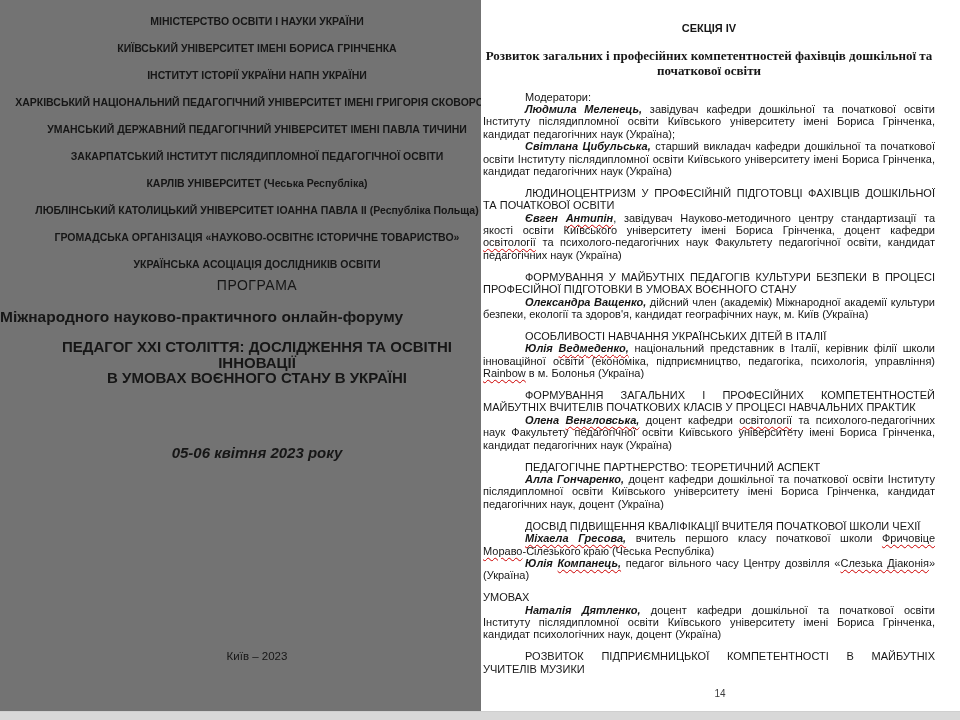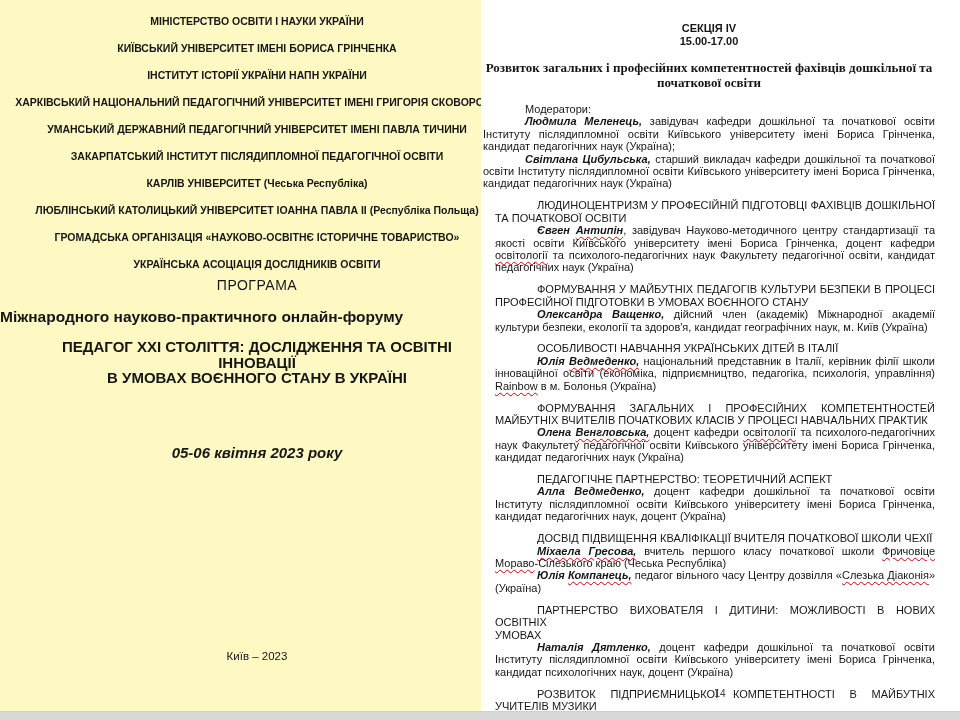--- a/index.html
+++ b/index.html
@@ -3,36 +3,36 @@
 <meta charset="utf-8">
 <style>
   html,body{margin:0;padding:0;}
   body{
     width:960px;height:720px;position:relative;overflow:hidden;
     background:#ffffff;color:#161616;
     font-family:"Liberation Sans",sans-serif;
     -webkit-font-smoothing:antialiased;
   }
   
-  .page-left-clip{position:absolute;left:0;top:0;width:481px;height:712px;overflow:hidden;background:#fef9c3;}
+  .page-left-clip{position:absolute;left:0;top:0;width:481px;height:712px;overflow:hidden;background:#737373;}
   .page-left{position:relative;width:514px;height:712px;}
   .orgs{position:absolute;top:8px;left:0;width:100%;}
   .org-line{height:27px;line-height:27px;text-align:center;font-weight:bold;font-size:10.5px;white-space:nowrap;}
   .program{position:absolute;top:277px;left:0;width:100%;text-align:center;font-size:14px;letter-spacing:.5px;}
   .forum{position:absolute;top:308px;left:0;width:100%;text-align:left;font-weight:bold;font-size:15.5px;}
   .doc-title{position:absolute;top:339px;left:0;width:100%;text-align:center;font-weight:bold;font-size:15px;line-height:15.5px;}
   .date-line{position:absolute;top:412px;left:0;width:100%;text-align:center;font-weight:bold;font-style:italic;font-size:15px;margin-top:32px;}
   .imprint{position:absolute;top:650px;left:0;width:100%;text-align:center;font-size:11.5px;}
   
   .page-right{position:absolute;left:483px;top:0;width:452px;height:712px;padding-top:22px;box-sizing:border-box;font-size:11px;}
   .sec-label,.sec-time{text-align:center;font-weight:bold;font-size:11px;line-height:12.5px;}
   .sec-title{margin-top:13px;font-family:"Liberation Serif",serif;font-weight:bold;font-size:13px;line-height:15px;text-align:center;}
   .para{margin:0;text-align:justify;text-indent:42px;line-height:12.4px;}
   .mod-label{margin-top:13px;}
-  .talk{margin-top:9.5px;margin-left:12px;}
+  .talk{margin-top:9.5px;}
   .tline{line-height:12.4px;text-align:left;}
   .tline.first{text-indent:42px;}
   .tline.stretch{text-align:justify;text-align-last:justify;}
   .name{font-weight:bold;font-style:italic;}
   .sp{text-decoration-line:underline;text-decoration-style:wavy;text-decoration-color:#cc0000;text-decoration-thickness:1px;text-underline-offset:2px;}
   .pageno{position:absolute;bottom:13px;left:0;width:100%;box-sizing:border-box;padding-left:22px;text-align:center;font-size:10px;color:#3c3c3c;}
   
   .desk{position:absolute;left:0;bottom:0;width:100%;height:8px;background:#d8d8d8;border-top:1px solid #cfcfcf;}
 </style>
 </head>
@@ -61,21 +61,20 @@
         <div>ІННОВАЦІЇ</div>
         <div>В УМОВАХ ВОЄННОГО СТАНУ В УКРАЇНІ</div>
       </div>
       <div class="date-line">05-06 квітня 2023 року</div>
       <div class="imprint">Київ – 2023</div>
     </div>
   </div>
 
   <div class="page-right">
     <div class="sec-label">СЕКЦІЯ IV</div>
-    <div class="sec-time">15.00-17.00</div>
     <div class="sec-title">
       <div>Розвиток загальних і професійних компетентностей фахівців дошкільної та</div>
       <div>початкової освіти</div>
     </div>
     <p class="para mod-label">Модератори:</p>
     <div>
         <p class="para"><span class="name">Людмила Меленець,</span><span> завідувач кафедри дошкільної та початкової освіти Інституту післядипломної освіти Київського університету імені Бориса Грінченка, кандидат педагогічних наук (Україна);</span></p>
         <p class="para"><span class="name">Світлана Цибульська,</span><span> старший викладач кафедри дошкільної та початкової освіти Інституту післядипломної освіти Київського університету імені Бориса Грінченка, кандидат педагогічних наук (Україна)</span></p>
       </div>
     <div>
@@ -93,29 +92,28 @@
           <div class="tline first">ОСОБЛИВОСТІ НАВЧАННЯ УКРАЇНСЬКИХ ДІТЕЙ В ІТАЛІЇ</div>
           <p class="para"><span class="name">Юлія </span><span class="name sp">Ведмеденко,</span><span> національний представник в Італії, керівник філії школи інноваційної освіти (економіка, підприємництво, педагогіка, психологія, управління) </span><span class="sp">Rainbow</span><span> в м. Болонья (Україна)</span></p>
         </div>
         <div class="talk">
           <div class="tline first stretch">ФОРМУВАННЯ ЗАГАЛЬНИХ І ПРОФЕСІЙНИХ КОМПЕТЕНТНОСТЕЙ</div>
           <div class="tline">МАЙБУТНІХ ВЧИТЕЛІВ ПОЧАТКОВИХ КЛАСІВ У ПРОЦЕСІ НАВЧАЛЬНИХ ПРАКТИК</div>
           <p class="para"><span class="name">Олена </span><span class="name sp">Венгловська,</span><span> доцент кафедри </span><span class="sp">освітології</span><span> та психолого-педагогічних наук Факультету педагогічної освіти Київського університету імені Бориса Грінченка, кандидат педагогічних наук (Україна)</span></p>
         </div>
         <div class="talk">
           <div class="tline first">ПЕДАГОГІЧНЕ ПАРТНЕРСТВО: ТЕОРЕТИЧНИЙ АСПЕКТ</div>
-          <p class="para"><span class="name">Алла Ведмеденко,</span><span> доцент кафедри дошкільної та початкової освіти Інституту післядипломної освіти Київського університету імені Бориса Грінченка, кандидат педагогічних наук, доцент (Україна)</span></p>
+          <p class="para"><span class="name">Алла Гончаренко,</span><span> доцент кафедри дошкільної та початкової освіти Інституту післядипломної освіти Київського університету імені Бориса Грінченка, кандидат педагогічних наук, доцент (Україна)</span></p>
         </div>
         <div class="talk">
           <div class="tline first">ДОСВІД ПІДВИЩЕННЯ КВАЛІФІКАЦІЇ ВЧИТЕЛЯ ПОЧАТКОВОЇ ШКОЛИ ЧЕХІЇ</div>
           <p class="para"><span class="name sp">Міхаела Гресова,</span><span> вчитель першого класу початкової школи </span><span class="sp">Фричовіце</span><span> </span><span class="sp">Мораво</span><span>-Сілезького краю (Чеська Республіка)</span></p>
           <p class="para"><span class="name">Юлія </span><span class="name sp">Компанець,</span><span> педагог вільного часу Центру дозвілля «</span><span class="sp">Слезька Діаконія</span><span>» (Україна)</span></p>
         </div>
         <div class="talk">
-          <div class="tline first stretch">ПАРТНЕРСТВО ВИХОВАТЕЛЯ І ДИТИНИ: МОЖЛИВОСТІ В НОВИХ ОСВІТНІХ</div>
           <div class="tline">УМОВАХ</div>
           <p class="para"><span class="name">Наталія Дятленко,</span><span> доцент кафедри дошкільної та початкової освіти Інституту післядипломної освіти Київського університету імені Бориса Грінченка, кандидат психологічних наук, доцент (Україна)</span></p>
         </div>
         <div class="talk">
           <div class="tline first stretch">РОЗВИТОК ПІДПРИЄМНИЦЬКОЇ КОМПЕТЕНТНОСТІ В МАЙБУТНІХ</div>
           <div class="tline">УЧИТЕЛІВ МУЗИКИ</div>
         </div>
       </div>
     <div class="pageno">14</div>
   </div>

